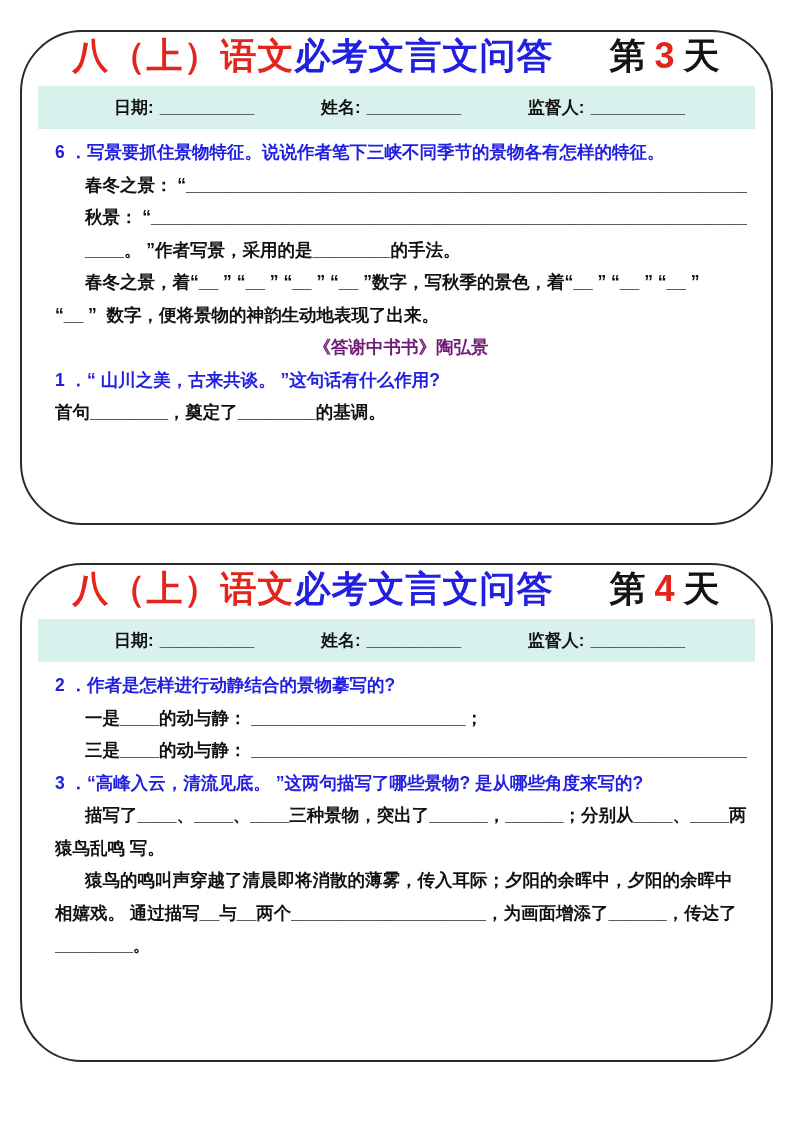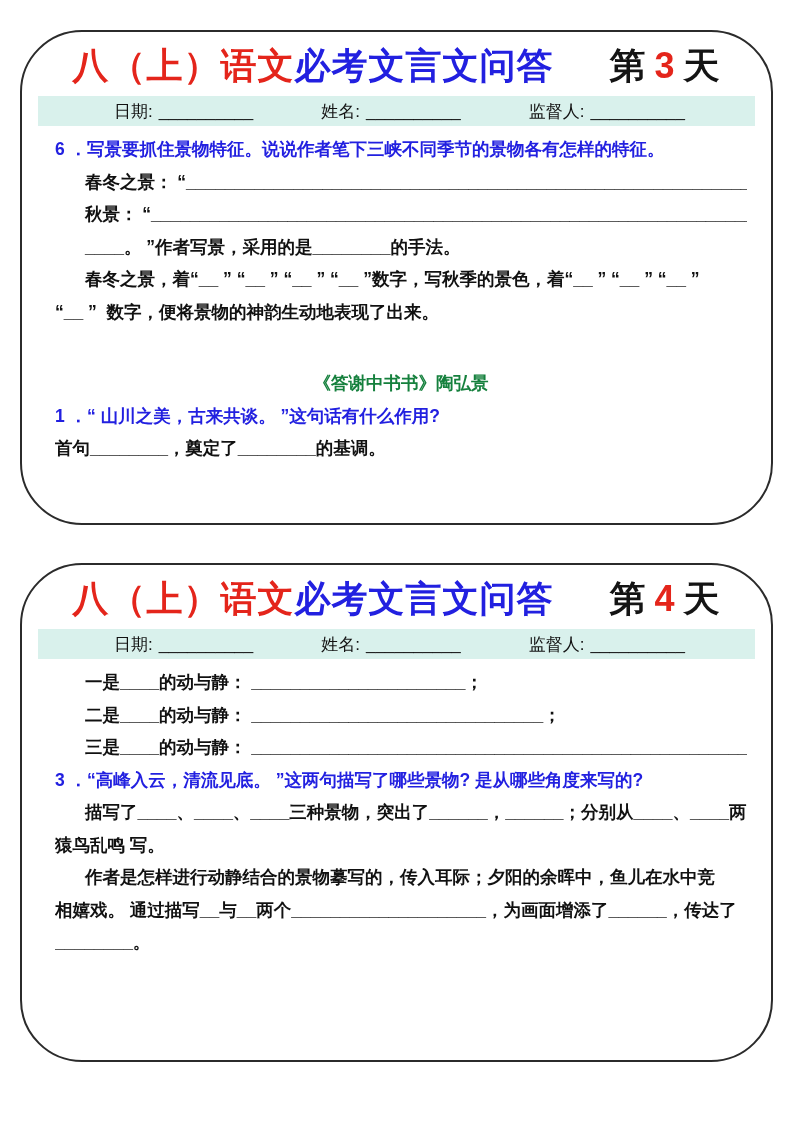--- a/index.html
+++ b/index.html
@@ -10,43 +10,43 @@
   }
   .card{
     position:absolute;left:20px;width:753px;box-sizing:border-box;
     background:#ffffff;border:2px solid #2b2b2b;border-radius:62px;
     overflow:hidden;
   }
   #card-day3{top:30px;height:495px;}
   #card-day4{top:563px;height:499px;}
   .title-row{
     display:flex;justify-content:center;align-items:baseline;gap:56px;
-    padding-top:10px;height:50px;font-weight:bold;font-size:36px;
+    height:50px;font-weight:bold;font-size:36px;
     letter-spacing:1px;white-space:pre;
   }
   .t-red{color:#e4251b;}
   .t-blue{color:#2220e0;}
   .t-black{color:#141414;}
   .day-group{display:flex;align-items:baseline;gap:8px;}
   .meta-bar{
-    margin:4px 16px 0 16px;height:30px;background:#d9f1ec;
+    margin:4px 16px 0 16px;height:43px;background:#d9f1ec;
     display:flex;align-items:center;justify-content:space-between;
-    padding:0 70px 0 76px;font-size:17px;font-weight:normal;color:#111111;
+    padding:0 70px 0 76px;font-size:17px;font-weight:bold;color:#111111;
     white-space:pre;
   }
   .meta-group{display:flex;align-items:baseline;gap:6px;}
   .meta-blank{letter-spacing:0;}
   .content{
     padding:7px 24px 0 33px;font-size:17.5px;font-weight:bold;color:#111111;
   }
   .line{line-height:32.5px;white-space:pre;overflow:hidden;}
   .line.indent{padding-left:30px;}
   .line.center{text-align:center;padding-left:0;}
   .line.blue{color:#2220e0;}
-  .line.red{color:#15803d;margin-top:39px;}
+  .line.red{color:#701a75;}
   .line.black{color:#111111;}
 </style>
 </head>
 <body>
 
 <div class="card" id="card-day3">
   <div class="title-row">
     <span><span class="t-red">八（上）语文</span><span class="t-blue">必考文言文问答</span></span>
     <span class="day-group"><span class="t-black">第</span><span class="t-red">3</span><span class="t-black">天</span></span>
   </div>
@@ -72,23 +72,23 @@
   <div class="title-row">
     <span><span class="t-red">八（上）语文</span><span class="t-blue">必考文言文问答</span></span>
     <span class="day-group"><span class="t-black">第</span><span class="t-red">4</span><span class="t-black">天</span></span>
   </div>
   <div class="meta-bar">
     <span class="meta-group"><span>日期:</span><span class="meta-blank">__________</span></span>
     <span class="meta-group"><span>姓名:</span><span class="meta-blank">__________</span></span>
     <span class="meta-group"><span>监督人:</span><span class="meta-blank">__________</span></span>
   </div>
   <div class="content">
+      <div class="line blue">2 ．作者是怎样进行动静结合的景物摹写的?</div>
       <div class="line black indent">一是____的动与静： ______________________；</div>
-      <div class="line black indent">二是____的动与静： ______________________________；</div>
       <div class="line black indent">三是____的动与静： ______________________________________________________。</div>
       <div class="line blue">3 ．“高峰入云，清流见底。 ”这两句描写了哪些景物? 是从哪些角度来写的?</div>
       <div class="line black indent">描写了____、____、____三种景物，突出了______，______；分别从____、____两</div>
       <div class="line black">猿鸟乱鸣 写。</div>
-      <div class="line black indent">作者是怎样进行动静结合的景物摹写的，传入耳际；夕阳的余晖中，鱼儿在水中竞</div>
+      <div class="line black indent">猿鸟的鸣叫声穿越了清晨即将消散的薄雾，传入耳际；夕阳的余晖中，夕阳的余晖中</div>
       <div class="line black">相嬉戏。 通过描写__与__两个____________________，为画面增添了______，传达了</div>
       <div class="line black">________。</div>
     </div>
 </div>
 
 </body></html>

